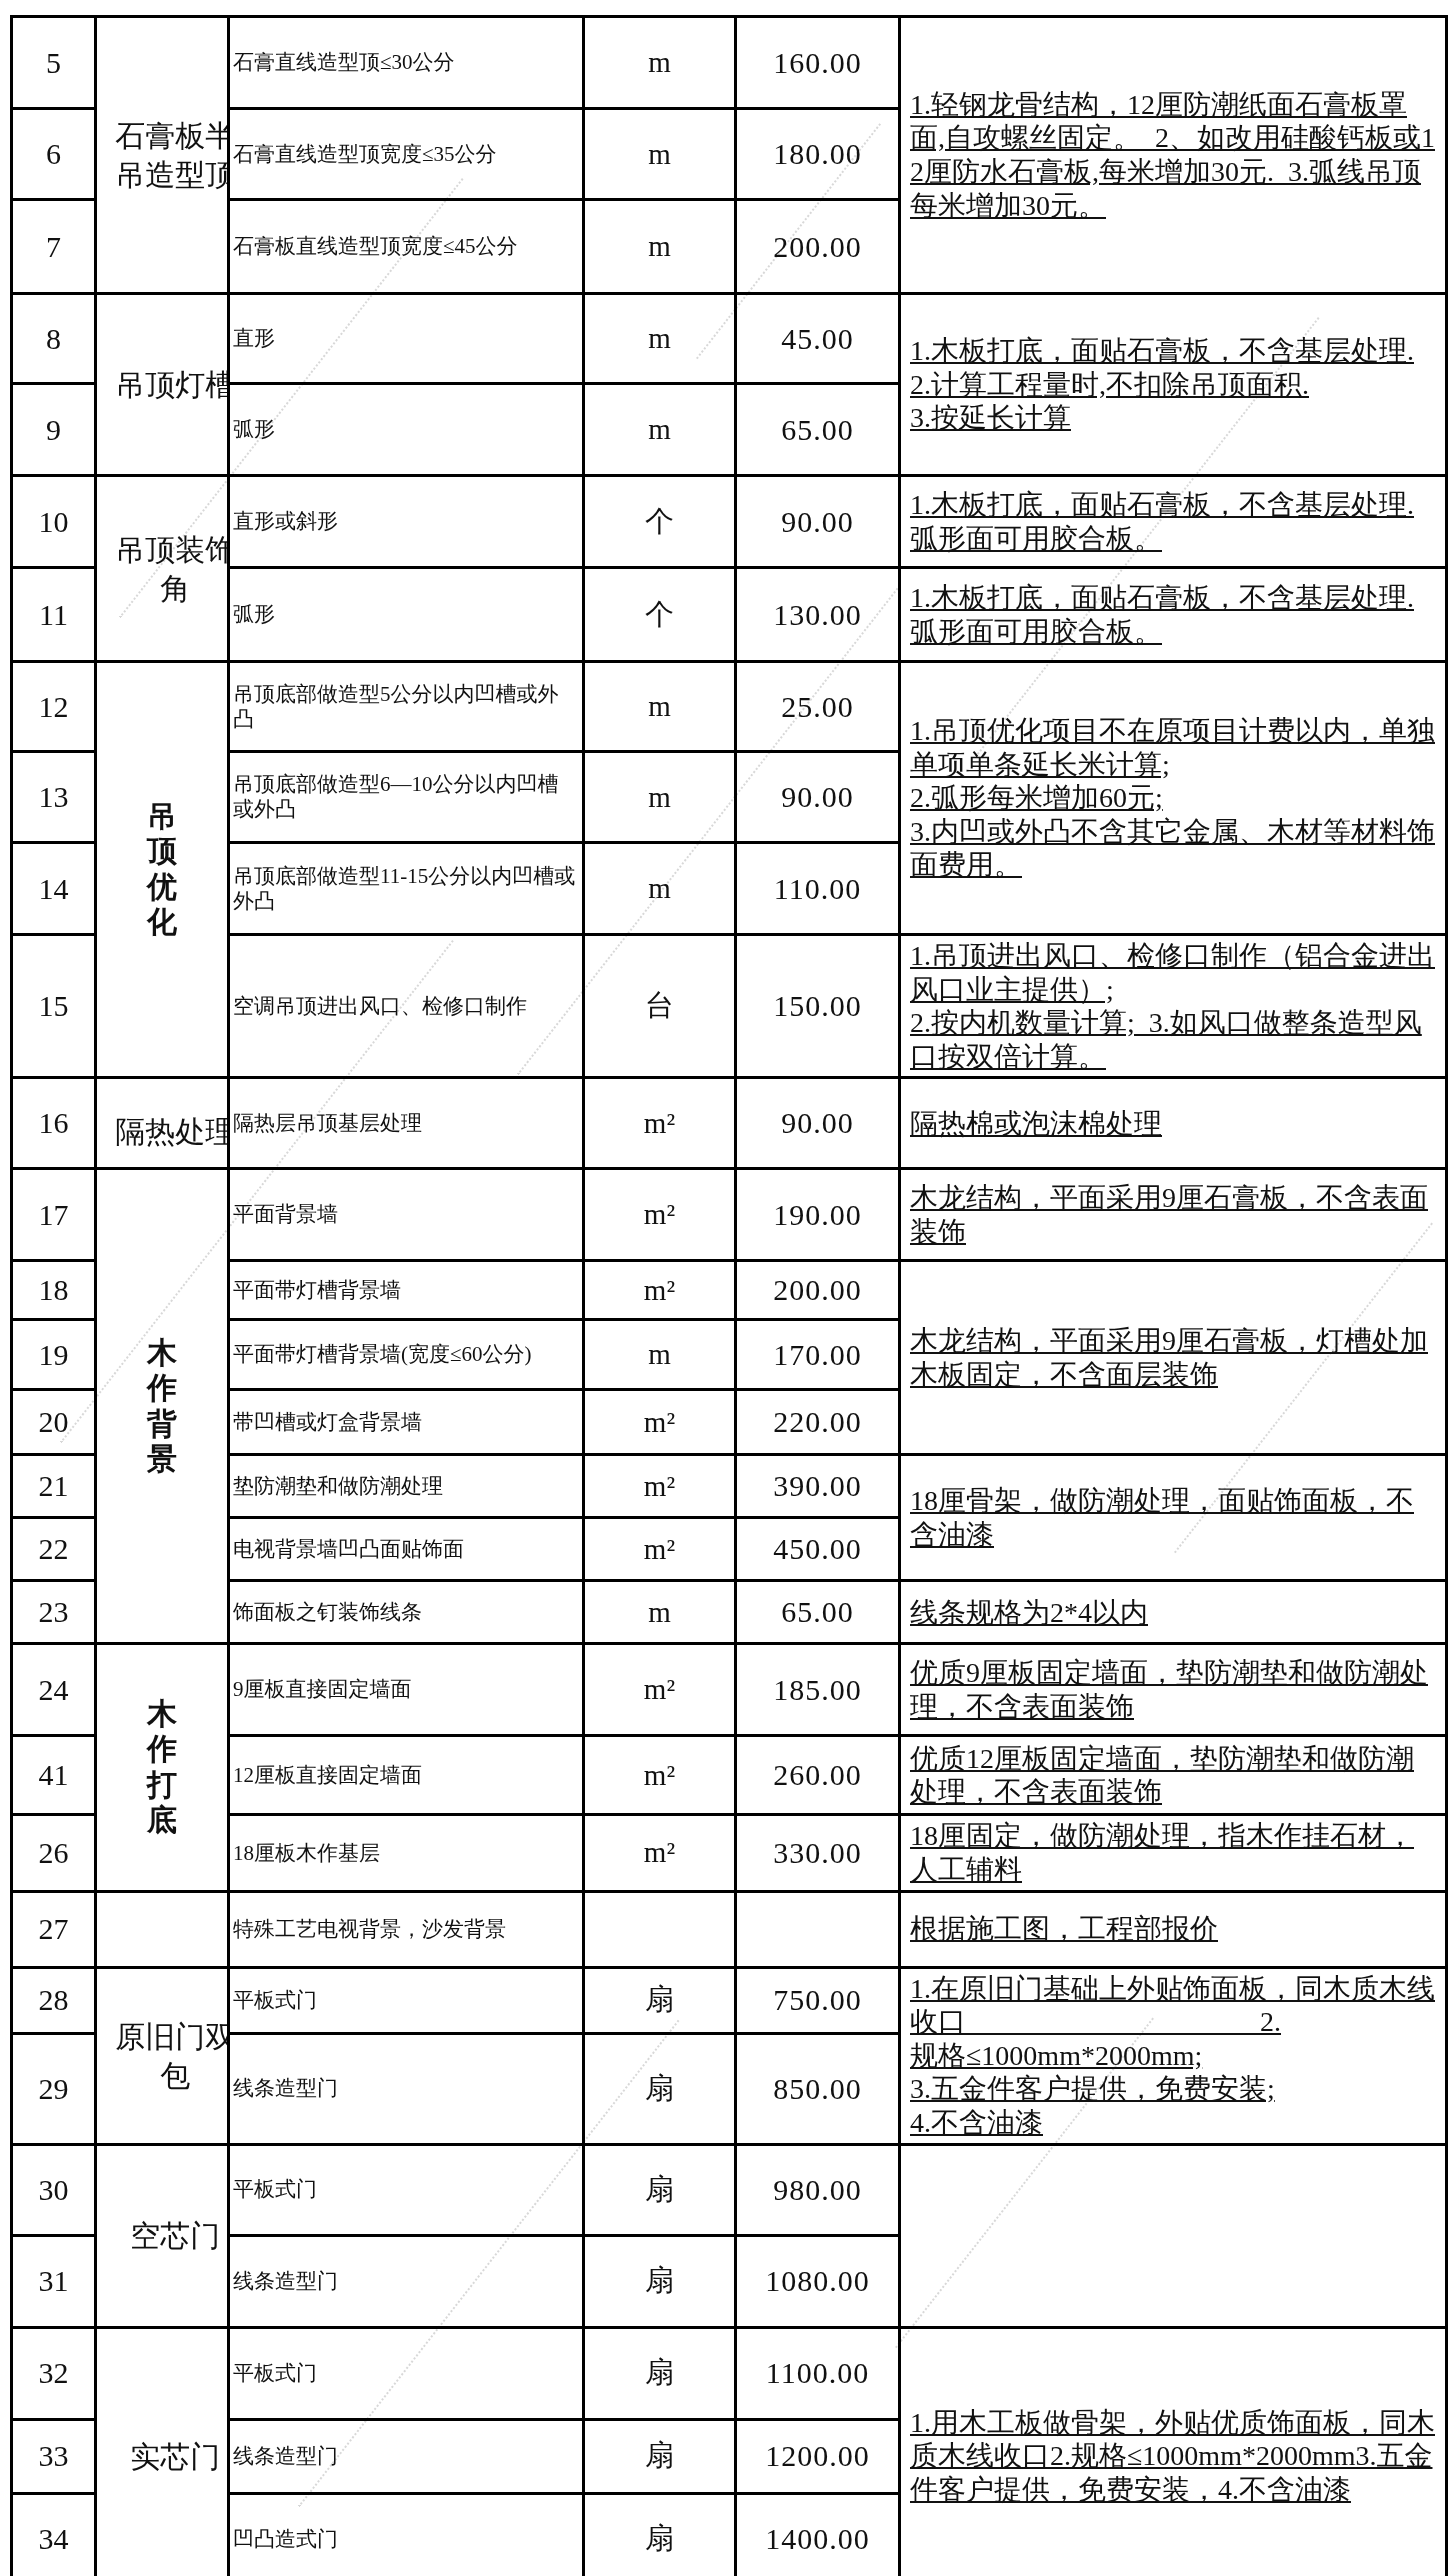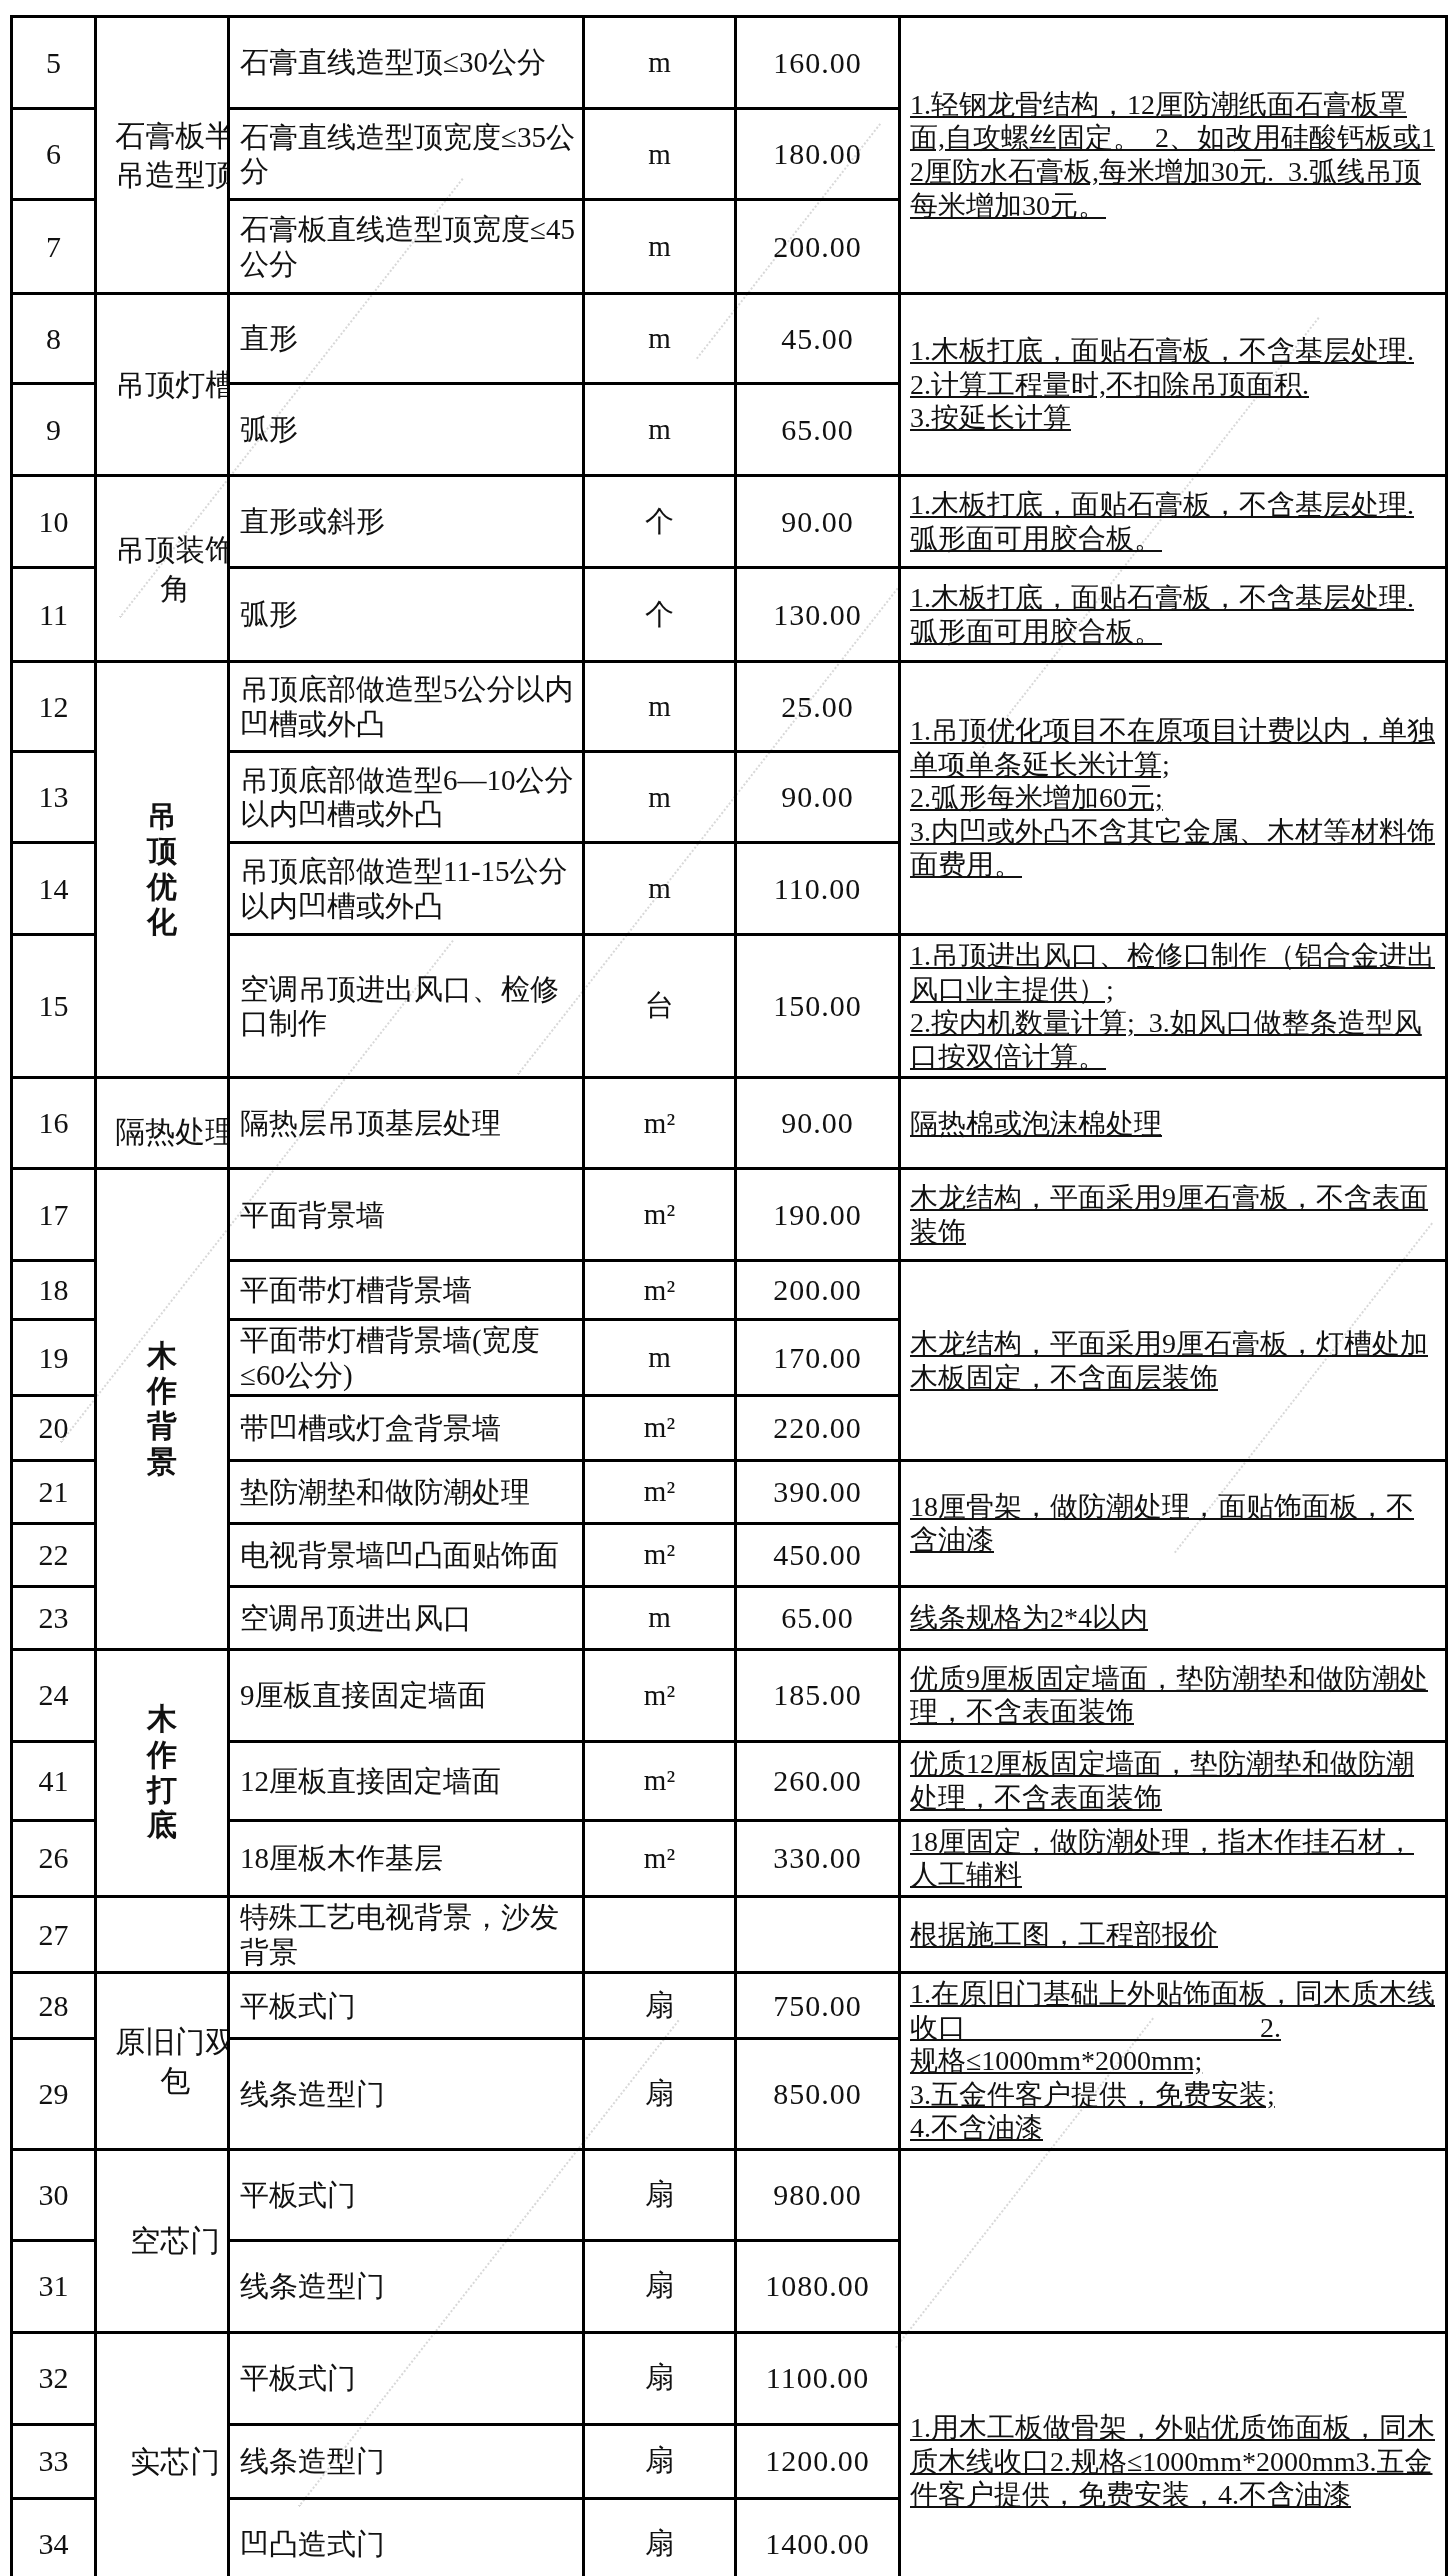--- a/index.html
+++ b/index.html
@@ -46,23 +46,23 @@
     display:inline-block;
     width:1.25em;
     word-break:break-all;
     line-height:1.18;
     font-weight:bold;
   }
   td.cat.low{vertical-align:bottom;}
   td.cat.low .wrap4{margin-bottom:16px;}
   td.item{
     text-align:left;
-    font-size:29px;
+    font-size:21px;
     line-height:1.18;
-    padding:2px 6px 2px 10px;
+    padding:2px 6px 2px 3px;
   }
   td.unit{
     text-align:center;
     font-size:29px;
   }
   td.price-cell{
     text-align:center;
     font-size:30px;
     letter-spacing:1px;
   }
@@ -238,21 +238,21 @@
       <td class="note" rowspan="2">18厘骨架，做防潮处理，面贴饰面板，不含油漆</td>
     </tr>
     <tr style="height:63px">
       <td class="no">22</td>
       <td class="item">电视背景墙凹凸面贴饰面</td>
       <td class="unit">m²</td>
       <td class="price-cell">450.00</td>
     </tr>
     <tr style="height:63px">
       <td class="no">23</td>
-      <td class="item">空调吊顶进出风口</td>
+      <td class="item">饰面板之钉装饰线条</td>
       <td class="unit">m</td>
       <td class="price-cell">65.00</td>
       <td class="note">线条规格为2*4以内</td>
     </tr>
 
     <tr style="height:92px">
       <td class="no">24</td>
       <td class="cat" rowspan="3"><span class="wrap1">木作打底</span></td>
       <td class="item">9厘板直接固定墙面</td>
       <td class="unit">m²</td>

